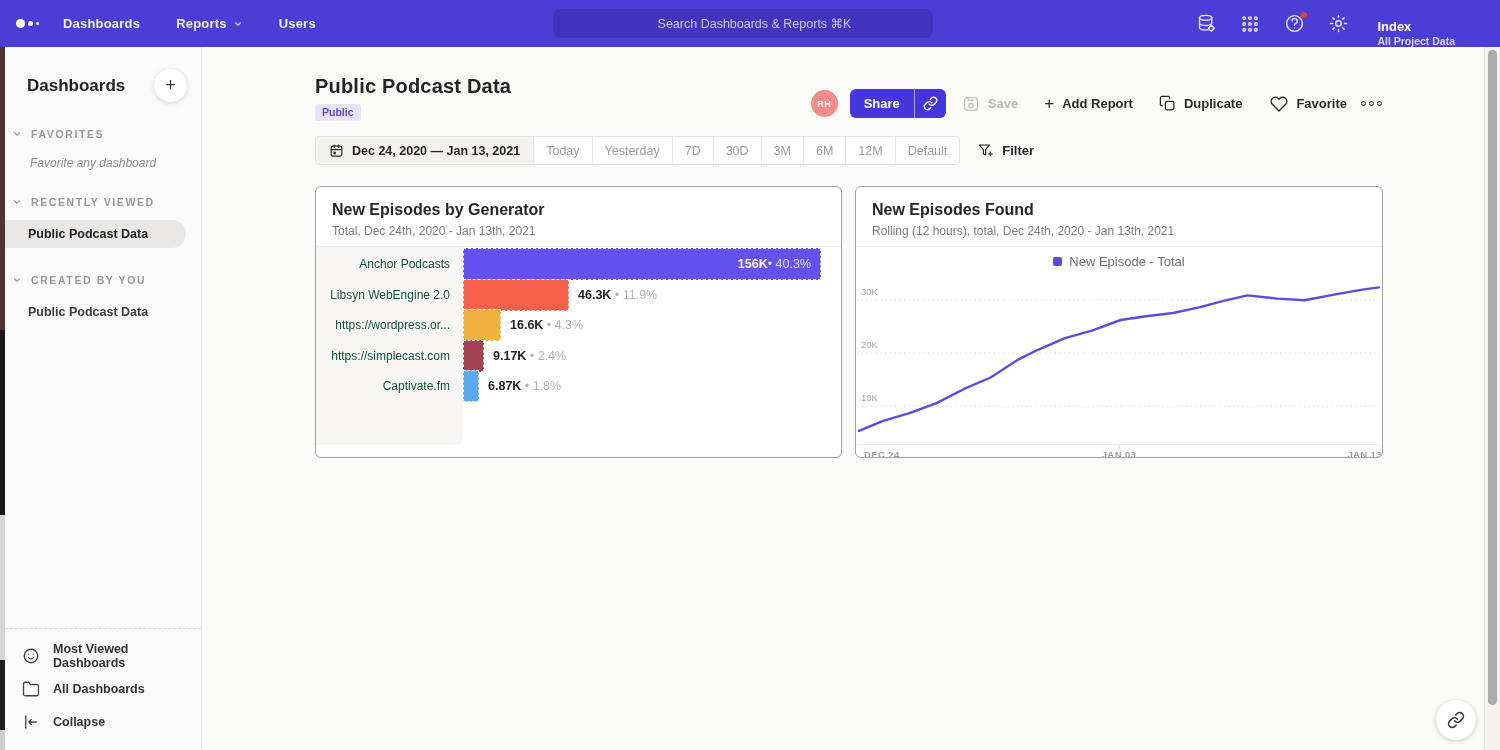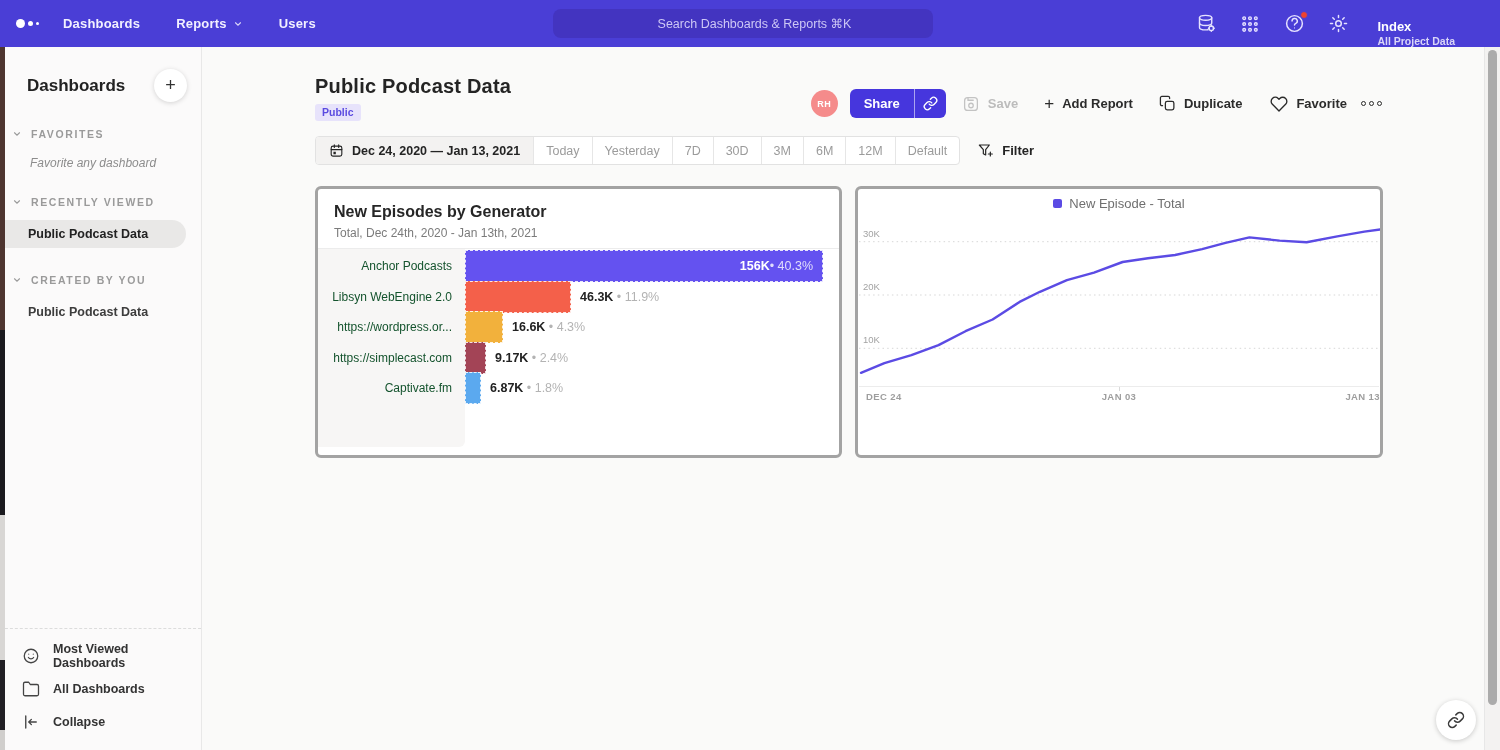--- a/index.html
+++ b/index.html
@@ -59,21 +59,21 @@
   .seg-group { display:flex; height:29px; border:1px solid #e2e2e2; border-radius:4px; background:#fff; overflow:hidden; }
   .seg { display:flex; align-items:center; justify-content:center; padding:0 12px; font-size:12.5px; color:#9b9b9b; border-right:1px solid #e6e6e6; cursor:pointer; white-space:nowrap; }
   .seg:last-child { border-right:none; }
   .seg.date { background:#f3f2f1; color:#242424; font-weight:700; gap:8px; padding:0 13px; }
   .seg.date svg { stroke:#242424; }
   .filter-btn { display:flex; align-items:center; gap:8px; margin-left:18px; font-size:13px; font-weight:700; color:#242424; cursor:pointer; }
   .filter-btn svg { stroke:#242424; }
 
   
   .cards { position:absolute; left:113px; top:139px; display:flex; gap:13px; }
-  .card { background:#fff; border:3px solid #a3a3a3; border-radius:6px; height:272px; position:relative; overflow:hidden; }
+  .card { background:#fff; border:1px solid #a3a3a3; border-radius:6px; height:272px; position:relative; overflow:hidden; }
   .card1 { width:527px; } .card2 { width:528px; }
   .card-head { padding:14px 16px 0; height:60px; border-bottom:1px solid #ececec; }
   .card-title { font-size:16px; font-weight:700; color:#262626; }
   .card-sub { font-size:12px; color:#7b7b7b; margin-top:5px; }
 
   
   .bar-area { position:relative; height:211px; }
   .label-col-bg { position:absolute; left:0; top:0; width:147px; height:198px; background:#f7f6f5; border-radius:0 0 6px 0; }
   .bar-rows { position:relative; padding-top:2px; }
   .bar-row { display:flex; align-items:center; height:30.5px; }
@@ -383,20 +383,24 @@
                 <div class="bar-wrap">
                   <div class="bar" style="width: 16px; background: rgb(91, 169, 239);"></div>
                   <span class="bar-val-out"><b>6.87K</b><span class="pct"> • 1.8%</span></span>
                 </div>
               </div>
             </div>
         </div>
       </section>
 
       <section class="card card2">
+        <div class="card-head">
+          <div class="card-title">New Episodes Found</div>
+          <div class="card-sub">Rolling (12 hours), total, Dec 24th, 2020 - Jan 13th, 2021</div>
+        </div>
         <div class="legend-row">
           <span class="legend-swatch"></span>
           <span class="legend-label">New Episode - Total</span>
         </div>
         <div class="plot-box">
           <svg id="line-svg" width="524" height="167" viewBox="0 0 524 167">
               <line x1="0" x2="524" y1="133.3" y2="133.3" stroke="#d7d7d7" stroke-width="1" stroke-dasharray="1.5 3.2"></line>
               <text x="4" y="128.3" font-size="9.5" fill="#a3a3a3" font-family="Liberation Sans, sans-serif">10K</text>
               <line x1="0" x2="524" y1="80.0" y2="80.0" stroke="#d7d7d7" stroke-width="1" stroke-dasharray="1.5 3.2"></line>
               <text x="4" y="75" font-size="9.5" fill="#a3a3a3" font-family="Liberation Sans, sans-serif">20K</text>

